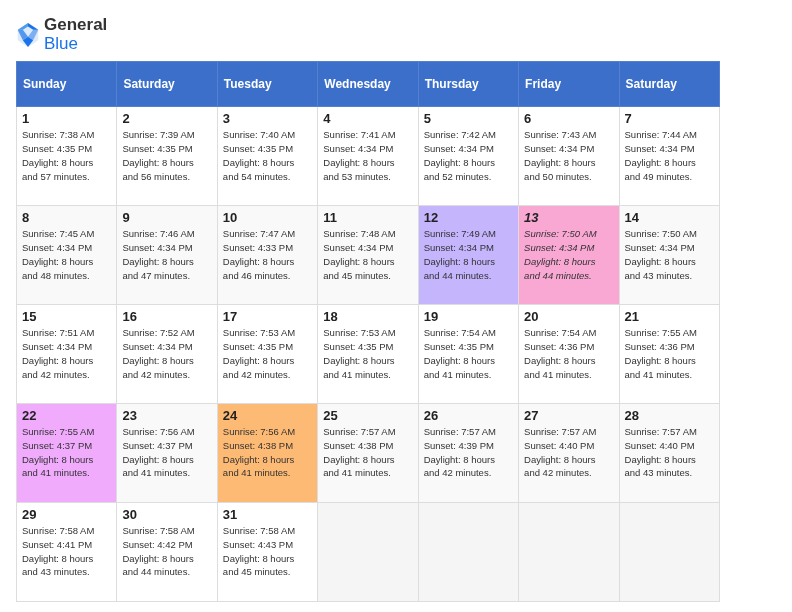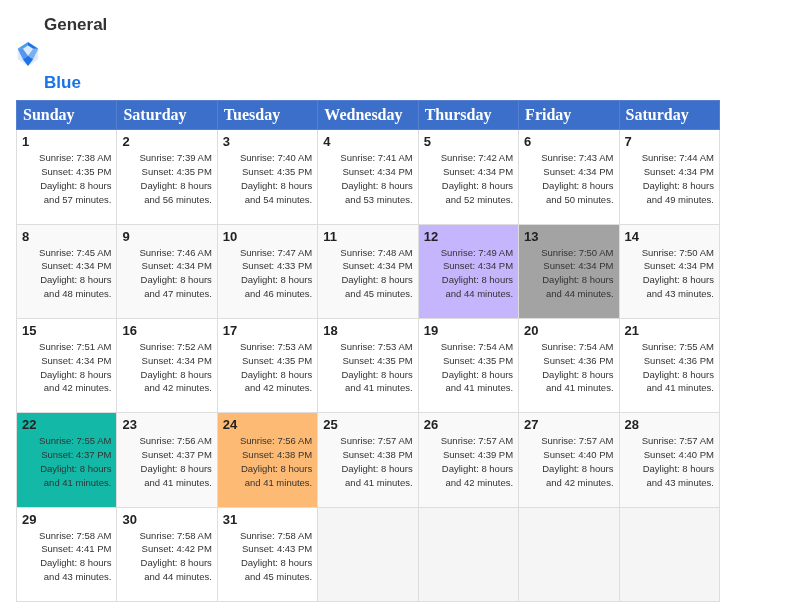--- a/index.html
+++ b/index.html
@@ -47,26 +47,25 @@
     .calendar {
       flex: 1;
       border: 1px solid #ccc;
       border-collapse: collapse;
       width: 100%;
       table-layout: fixed;
     }
     .calendar th {
       background: #3b6fc9;
       color: #fff;
-      font-size: 16px;
+      font-size: 12px;
       font-weight: bold;
       text-align: left;
-      padding: 5px 6px;
+      padding: 15px 6px;
       border: 1px solid #5580d0;
-      font-family: Liberation Serif, serif;
     }
     .calendar td {
       vertical-align: top;
       padding: 4px 5px;
       border: 1px solid #ddd;
       font-size: 10px;
       color: #333;
       background: #fff;
       height: 80px;
     }
@@ -80,40 +79,39 @@
       font-size: 13px;
       font-weight: bold;
       color: #222;
       display: block;
       margin-bottom: 2px;
     }
     .cell-info {
       font-size: 9.5px;
       line-height: 1.45;
       color: #333;
-      text-align: right;
     }
   </style>
 </head>
 <body>
 
 <div class="page">
   <div class="header">
     <div class="logo">
       <svg class="logo-icon" viewBox="0 0 28 32" width="28" height="32">
         <polygon points="14,2 26,10 26,22 14,30 2,22 2,10" fill="#1a73e8" opacity="0.15"></polygon>
         <polygon points="14,2 26,10 20,10 14,6" fill="#1a73e8"></polygon>
         <polygon points="14,2 14,6 8,10 2,10" fill="#4a9eea"></polygon>
         <polygon points="2,10 8,10 14,18 8,22" fill="#1a73e8" opacity="0.7"></polygon>
         <polygon points="14,18 20,10 26,10 20,22" fill="#1a73e8" opacity="0.5"></polygon>
         <polygon points="8,22 14,18 20,22 14,30" fill="#1a73e8"></polygon>
       </svg>
       <div>
         <div style="font-size:17px;font-weight:bold;color:#333;line-height:1.1;">General</div>
-        <div style="font-size:17px;font-weight:bold;color:#1a73e8;line-height:1.1;margin-top:39px;">Blue</div>
+        <div style="font-size:17px;font-weight:normal;color:#1a73e8;line-height:1.1;">Blue</div>
       </div>
     </div>
     <div class="title-block">
       <div class="month-title"></div>
       <div class="location"></div>
     </div>
   </div>
 
   <table class="calendar">
     <thead>
@@ -172,21 +170,21 @@
             <div class="cell-info">Sunrise: 7:47 AM<br>Sunset: 4:33 PM<br>Daylight: 8 hours<br>and 46 minutes.</div>
           </td>
           <td style="background: rgb(249, 249, 249);">
             <span class="day-num">11</span>
             <div class="cell-info">Sunrise: 7:48 AM<br>Sunset: 4:34 PM<br>Daylight: 8 hours<br>and 45 minutes.</div>
           </td>
           <td style="background: #c4b5fd;">
             <span class="day-num">12</span>
             <div class="cell-info">Sunrise: 7:49 AM<br>Sunset: 4:34 PM<br>Daylight: 8 hours<br>and 44 minutes.</div>
           </td>
-          <td style="background: #a3a3a3;">
+          <td style="background: #f9a8d4; font-style: italic;">
             <span class="day-num">13</span>
             <div class="cell-info">Sunrise: 7:50 AM<br>Sunset: 4:34 PM<br>Daylight: 8 hours<br>and 44 minutes.</div>
           </td>
           <td style="background: rgb(249, 249, 249);">
             <span class="day-num">14</span>
             <div class="cell-info">Sunrise: 7:50 AM<br>Sunset: 4:34 PM<br>Daylight: 8 hours<br>and 43 minutes.</div>
           </td>
         </tr>
         <tr>
           <td>
@@ -212,21 +210,21 @@
           <td>
             <span class="day-num">20</span>
             <div class="cell-info">Sunrise: 7:54 AM<br>Sunset: 4:36 PM<br>Daylight: 8 hours<br>and 41 minutes.</div>
           </td>
           <td>
             <span class="day-num">21</span>
             <div class="cell-info">Sunrise: 7:55 AM<br>Sunset: 4:36 PM<br>Daylight: 8 hours<br>and 41 minutes.</div>
           </td>
         </tr>
         <tr>
-          <td style="background: #14b8a6;">
+          <td style="background: #f0abfc;">
             <span class="day-num">22</span>
             <div class="cell-info">Sunrise: 7:55 AM<br>Sunset: 4:37 PM<br>Daylight: 8 hours<br>and 41 minutes.</div>
           </td>
           <td style="background: rgb(249, 249, 249);">
             <span class="day-num">23</span>
             <div class="cell-info">Sunrise: 7:56 AM<br>Sunset: 4:37 PM<br>Daylight: 8 hours<br>and 41 minutes.</div>
           </td>
           <td style="background: #fdba74; margin-left: 24px;">
             <span class="day-num">24</span>
             <div class="cell-info">Sunrise: 7:56 AM<br>Sunset: 4:38 PM<br>Daylight: 8 hours<br>and 41 minutes.</div>

